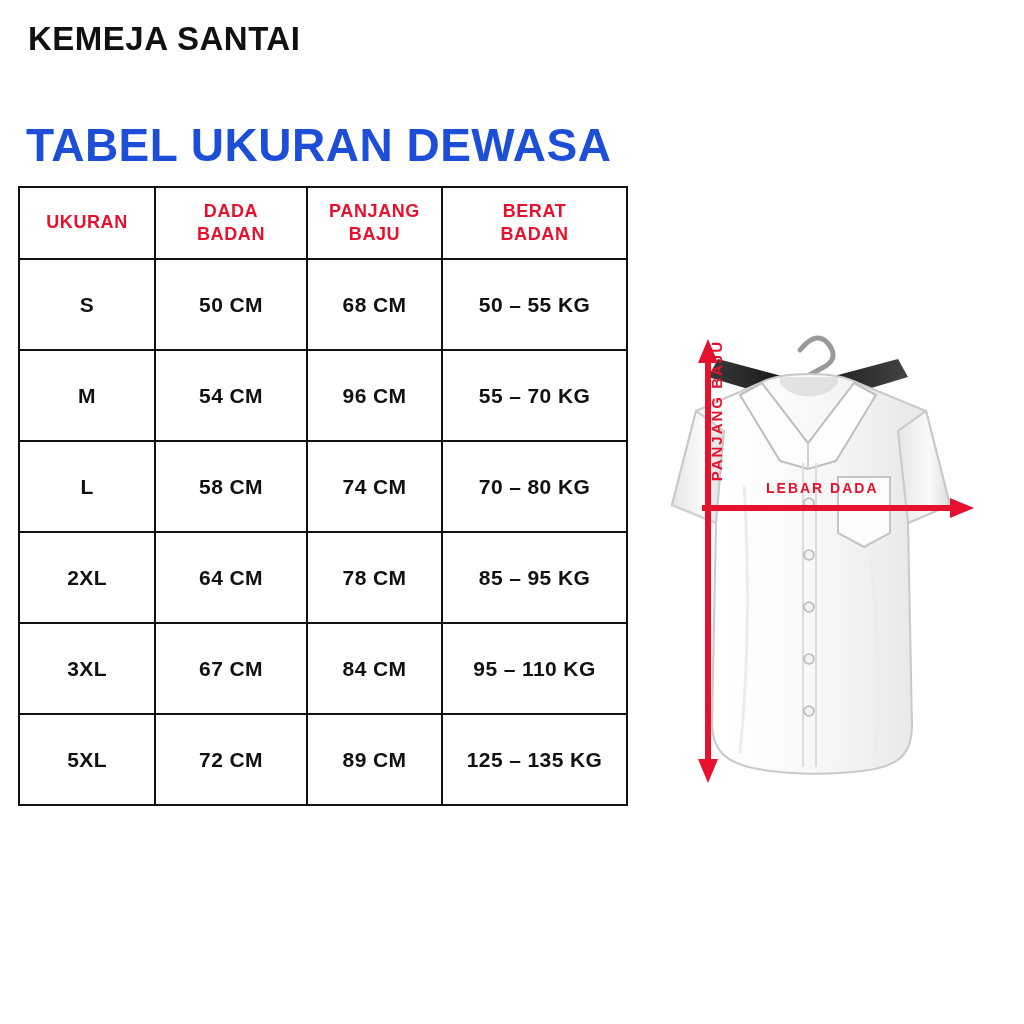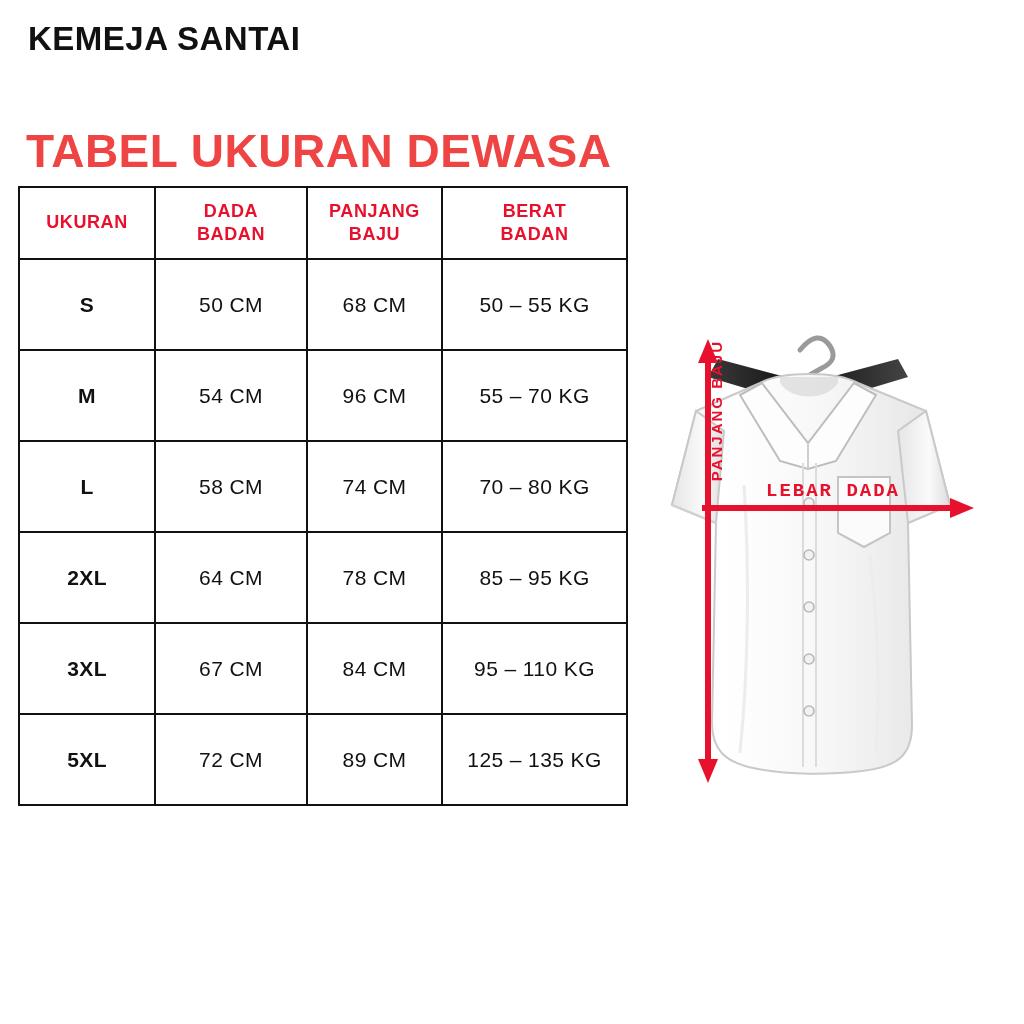--- a/index.html
+++ b/index.html
@@ -25,23 +25,22 @@
     letter-spacing: 0.5px;
     color: #111111;
     white-space: nowrap;
   }
   .main-title {
     position: absolute;
     left: 26px; top: 118px;
     font-size: 46px;
     font-weight: bold;
     letter-spacing: 0.5px;
-    color: #ef4444;
-    white-space: nowrap;
-    margin-top: 6px;
+    color: #1d4ed8;
+    white-space: nowrap;
   }
 
   
   .size-table {
     position: absolute;
     left: 18px; top: 186px;
     width: 608px;
     border-collapse: collapse;
     table-layout: fixed;
   }
@@ -55,21 +54,21 @@
     color: #e8112d;
     font-size: 18px;
     font-weight: bold;
     letter-spacing: 0.6px;
     height: 72px;
     line-height: 1.3;
     padding: 4px 2px;
   }
   .size-table td {
     font-size: 21px;
-    font-weight: normal;
+    font-weight: bold;
     height: 91px;
     letter-spacing: 0.4px;
   }
   .col-ukuran { width: 136px; }
   .col-lebar  { width: 152px; }
   .col-panjang{ width: 135px; }
   .col-berat  { width: 185px; }
   .size-table td.size-name { font-weight: bold; }
 
   
@@ -88,25 +87,24 @@
     font-weight: bold;
     letter-spacing: 2px;
     writing-mode: vertical-rl;
     transform: rotate(180deg);
     white-space: nowrap;
   }
   .lbl-lebar {
     position: absolute;
     left: 766px; top: 480px;
     color: #e8112d;
-    font-size: 19px;
+    font-size: 14px;
     font-weight: bold;
     letter-spacing: 2px;
     white-space: nowrap;
-    font-family: Liberation Mono, monospace;
   }
 </style>
 </head>
 <body>
 
 <div class="page">
 
   <div class="brand-title">KEMEJA SANTAI</div>
   <div class="main-title">TABEL UKURAN DEWASA</div>
 

